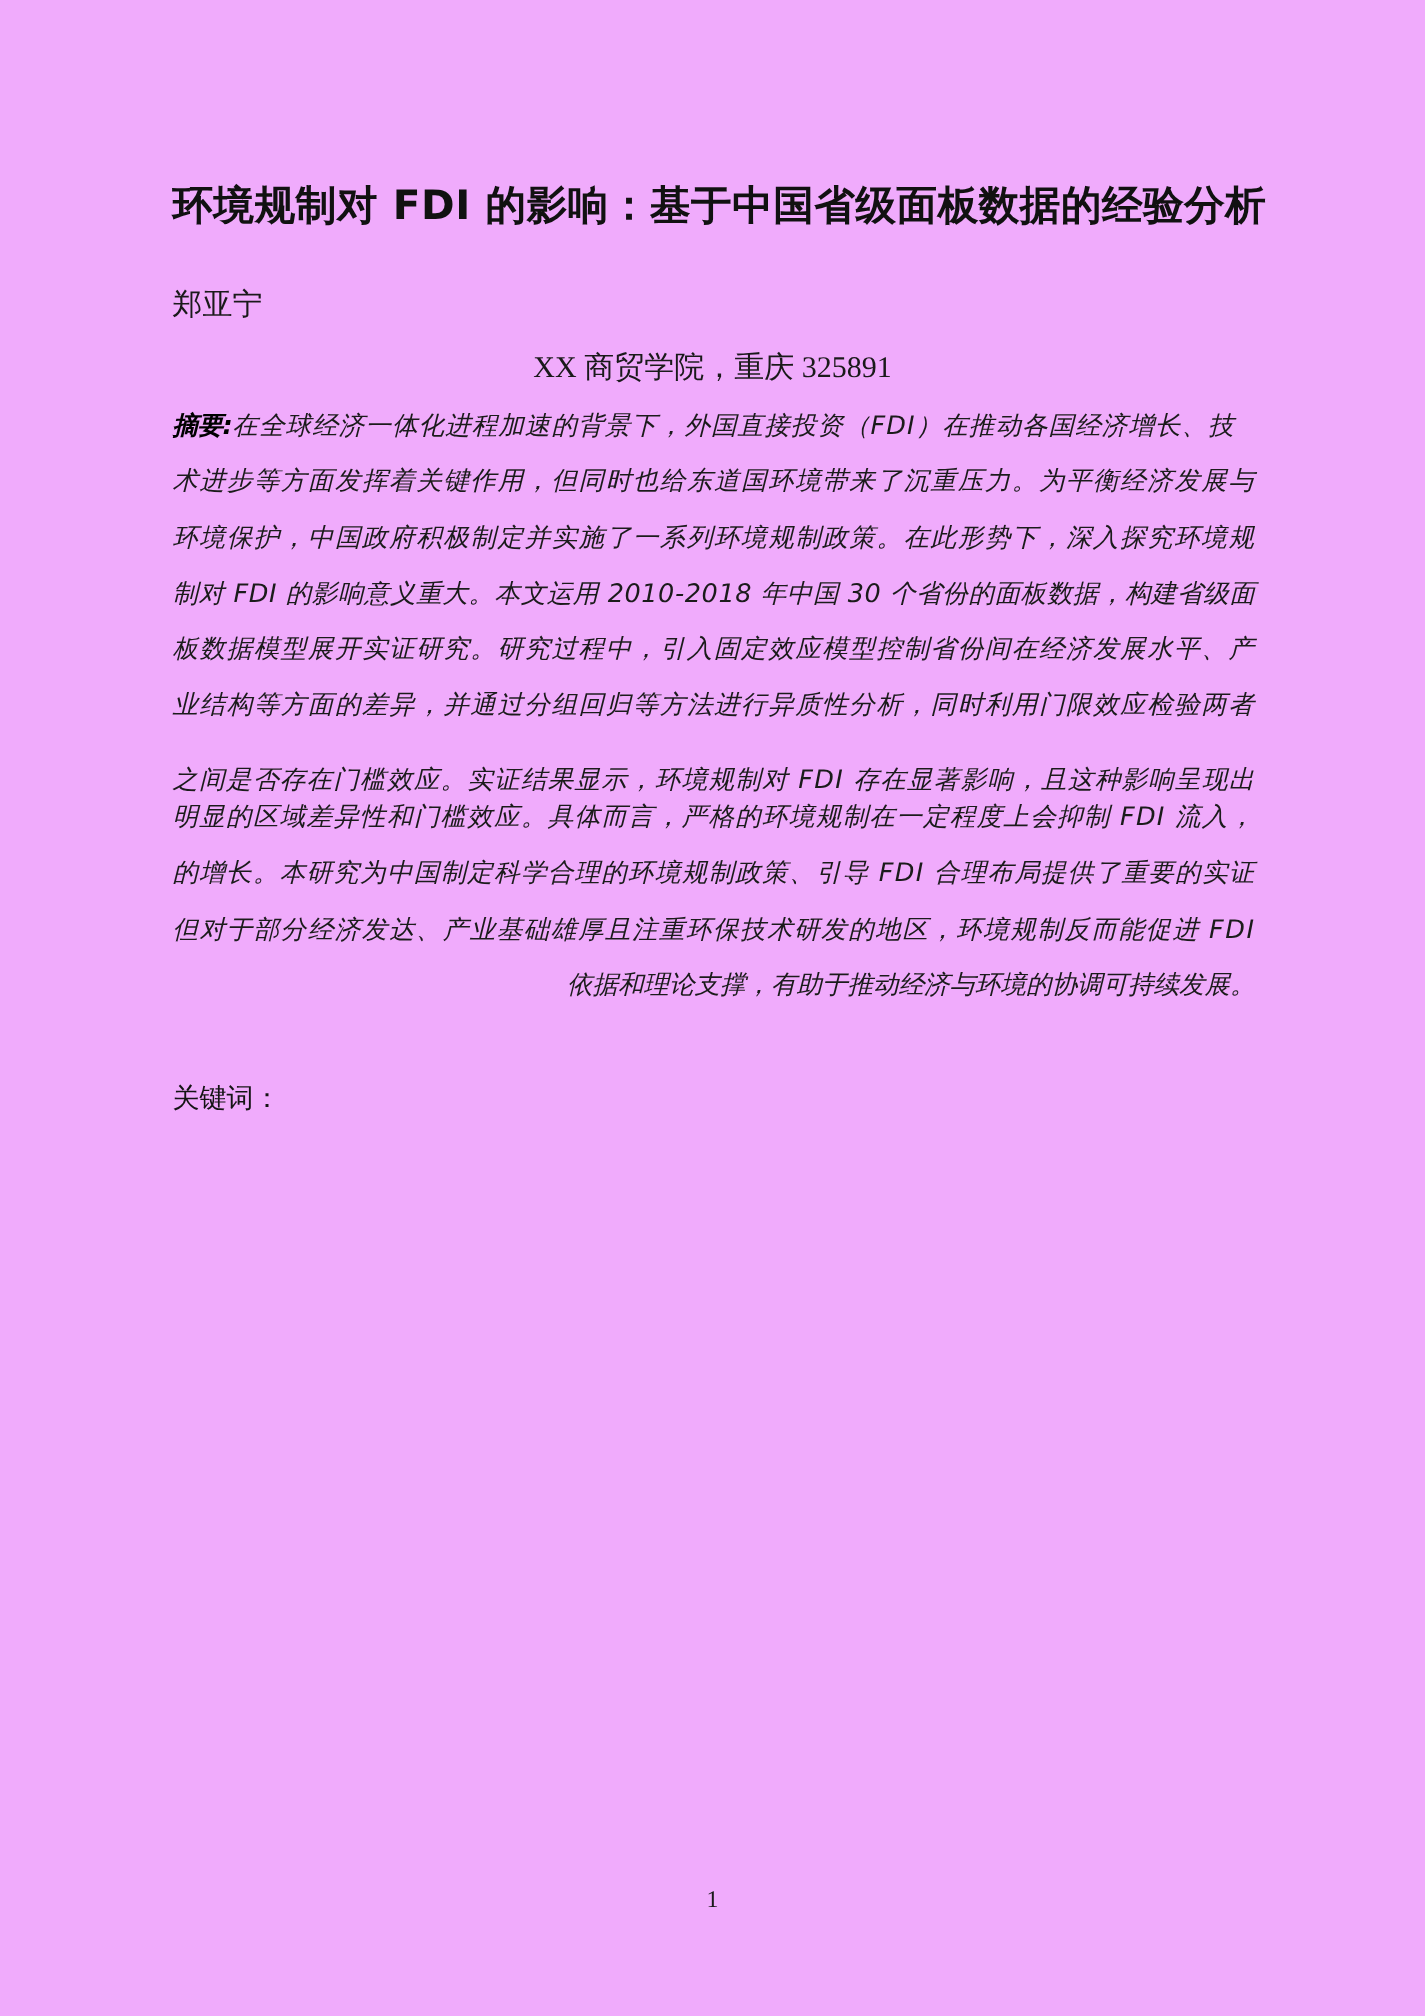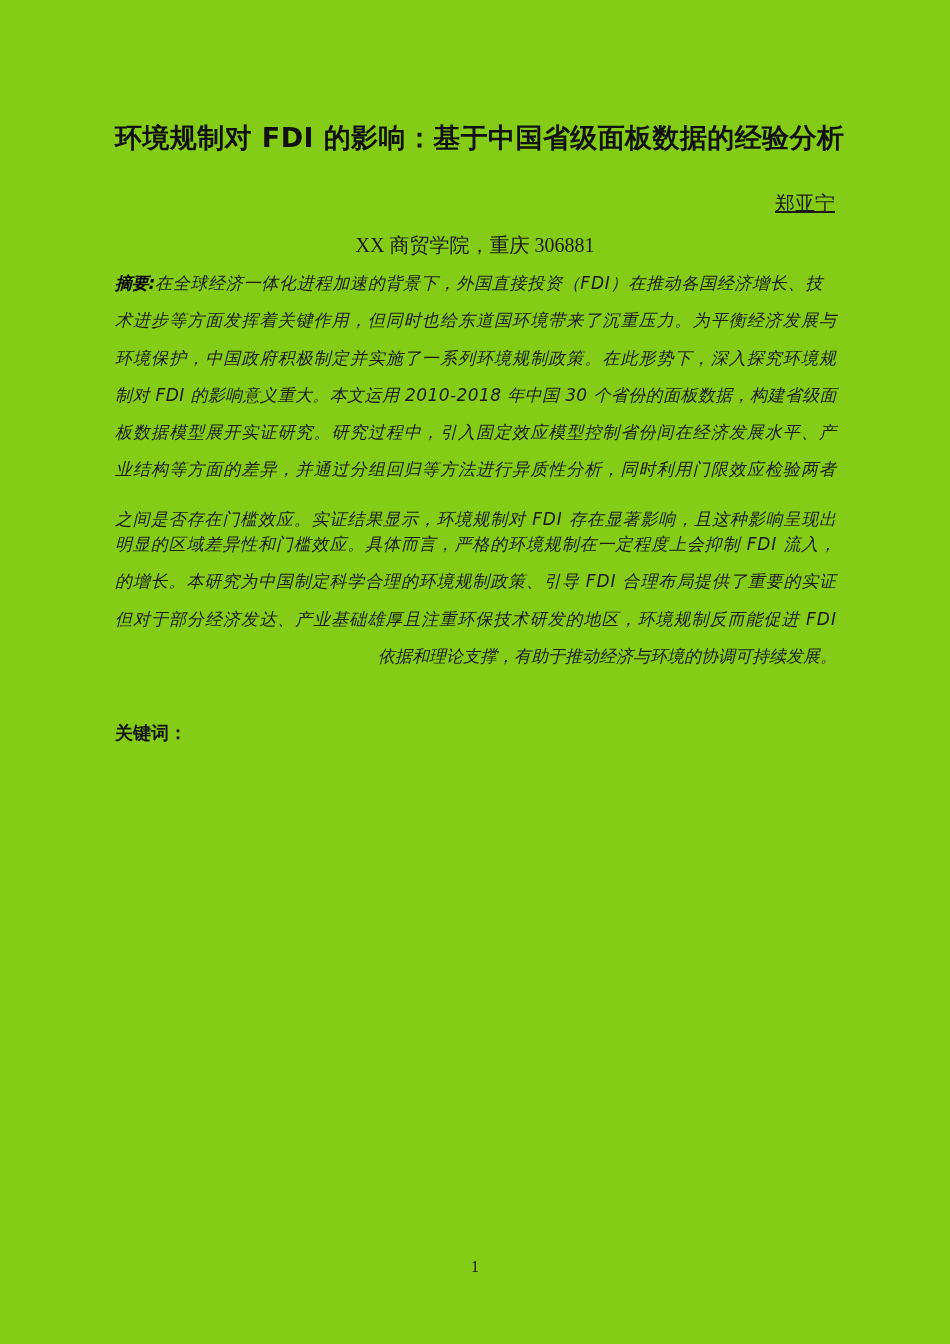--- a/index.html
+++ b/index.html
@@ -12,21 +12,21 @@
   body {
     font-family: "Liberation Serif", "DejaVu Serif", serif;
     color: #000000;
   }
 
   .page {
     position: relative;
     width: 950px;
     height: 1344px;
     margin: 0 auto;
-    background: #84cc16;
+    background: #f0abfc;
     overflow: hidden;
     box-sizing: border-box;
   }
 
   
   .doc-title {
     position: absolute;
     left: 115px;
     top: 118px;
     width: 720px;
@@ -39,26 +39,25 @@
     color: #111111;
     white-space: nowrap;
   }
 
   
   .doc-author {
     position: absolute;
     left: 115px;
     top: 188px;
     width: 720px;
-    text-align: right;
+    text-align: left;
     font-family: "Liberation Serif", "DejaVu Serif", serif;
     font-size: 20px;
     line-height: 30px;
     color: #1a1a1a;
-    text-decoration: underline;
   }
 
   
   .doc-affiliation {
     position: absolute;
     left: 115px;
     top: 230px;
     width: 720px;
     text-align: center;
     font-family: "Liberation Serif", "DejaVu Serif", serif;
@@ -121,21 +120,21 @@
     display: flex;
     align-items: baseline;
     font-size: 18px;
     line-height: 30px;
     color: #141414;
     white-space: nowrap;
   }
 
   .keywords-label {
     font-family: "DejaVu Sans", "Liberation Sans", sans-serif;
-    font-weight: bold;
+    font-weight: normal;
     font-size: 18px;
     margin-right: 6px;
   }
 
   .keywords-value {
     font-family: "Liberation Serif", "DejaVu Serif", serif;
     font-size: 18px;
     letter-spacing: 0.2px;
   }
 
@@ -153,21 +152,21 @@
 </style>
 </head>
 <body>
 
 <div class="page">
 
   <div class="doc-title">环境规制对 FDI 的影响：基于中国省级面板数据的经验分析</div>
 
   <div class="doc-author">郑亚宁</div>
 
-  <div class="doc-affiliation">XX 商贸学院，重庆 306881</div>
+  <div class="doc-affiliation">XX 商贸学院，重庆 325891</div>
 
   <div class="abstract-block">
 
     <div class="abstract-line justify">
       <span class="run" style="letter-spacing: 0.72764px;">
         <span class="abstract-label">摘要:</span><span class="cjk">在全球经济一体化进程加速的背景下，外国直接投资（FDI）在推动各国经济增长、技</span>
       </span>
     </div>
 
     <div class="abstract-line justify">

